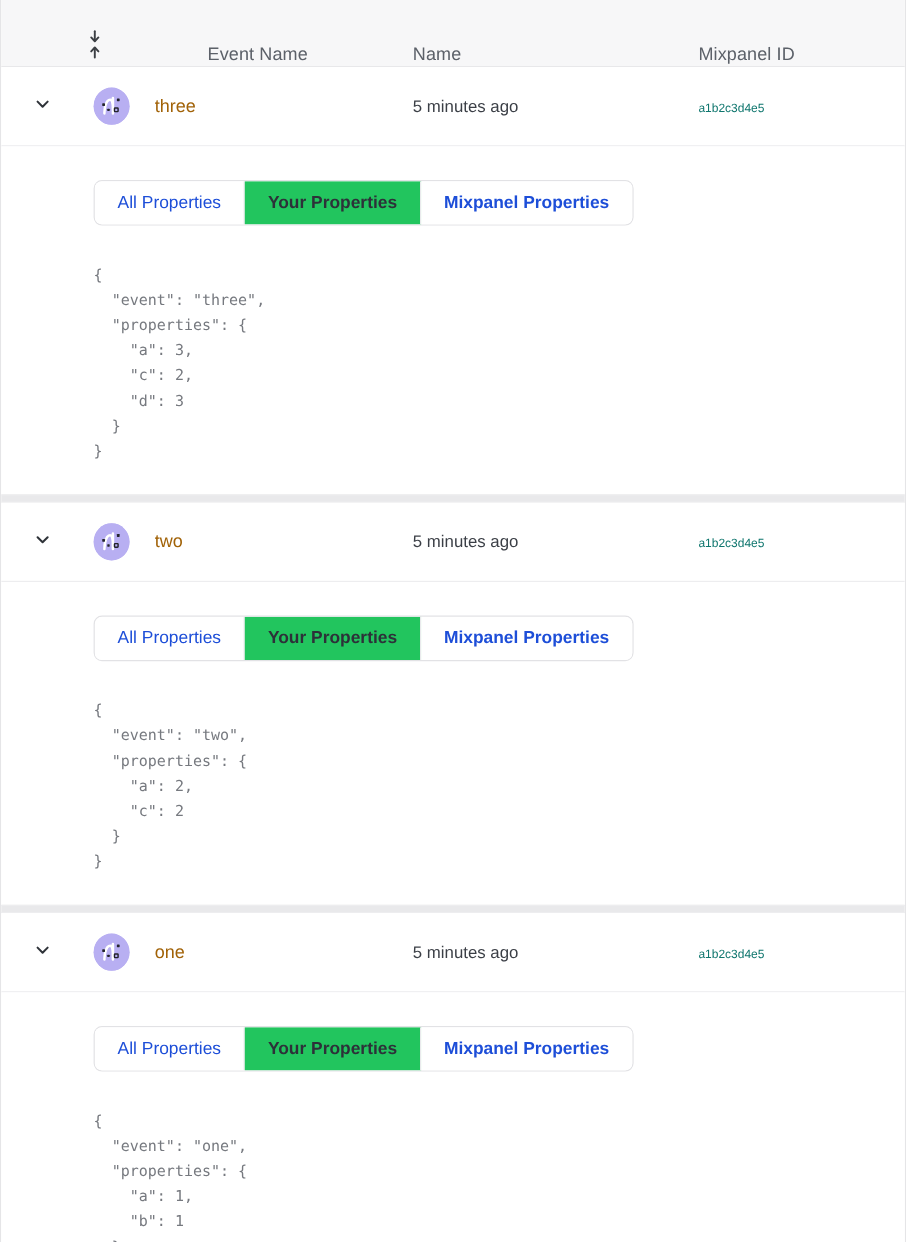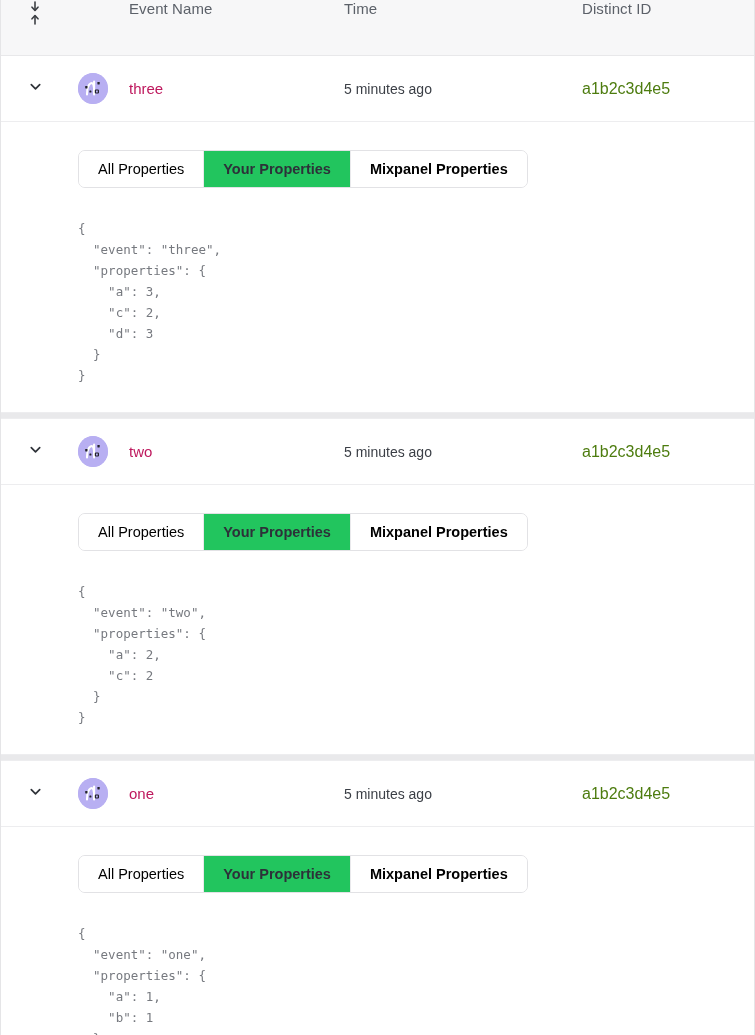--- a/index.html
+++ b/index.html
@@ -20,24 +20,25 @@
   .events-table {
     width: 755px;
     border-left: 1px solid #e5e5e7;
     border-right: 1px solid #e5e5e7;
     overflow: hidden;
   }
 
   
   .table-header {
     display: flex;
-    align-items: flex-start;
+    align-items: flex-end;
     height: 56px;
     background: #f7f7f8;
     border-bottom: 1px solid #e8e8ea;
+    padding-left: 44px;
   }
   .col-toggle   { width: 68px; flex: 0 0 68px; display: flex; align-items: center; justify-content: center; }
   .col-icon     { width: 48px; flex: 0 0 48px; display: flex; align-items: center; justify-content: center; }
   .col-name     { flex: 1 1 auto; min-width: 0; padding-left: 12px; }
   .col-time     { width: 238px; flex: 0 0 238px; }
   .col-distinct { width: 172px; flex: 0 0 172px; }
 
   .header-label {
     font-size: 15px;
     color: #5c6169;
@@ -61,29 +62,29 @@
   .avatar {
     width: 30px;
     height: 31px;
     border-radius: 50%;
     background: #b8aff2;
     display: block;
   }
 
   .event-name {
     font-size: 15px;
-    color: #be185d;
+    color: #a16207;
   }
   .event-time {
     font-size: 14px;
     color: #3b3f46;
   }
   .distinct-id {
-    font-size: 16px;
-    color: #4d7c0f;
+    font-size: 10px;
+    color: #0f766e;
     text-decoration: none;
     cursor: pointer;
   }
 
   
   .event-details {
     background: #ffffff;
     padding: 28px 0 0 77px;
   }
 
@@ -94,21 +95,21 @@
     overflow: hidden;
     background: #ffffff;
     height: 38px;
   }
   .tab {
     display: flex;
     align-items: center;
     justify-content: center;
     padding: 0 19px;
     font-size: 14.5px;
-    color: #000000;
+    color: #1d4ed8;
     background: #ffffff;
     cursor: pointer;
     white-space: nowrap;
     border-right: 1px solid #e9e9ec;
   }
   .tab:last-child { border-right: none; font-weight: bold; }
   .tab.active {
     background: #22c55e;
     color: #2d3139;
     font-weight: bold;
@@ -147,24 +148,24 @@
             <path d="M4 18.8 L7 15.6 L10 18.8"></path>
           </g>
         </svg>
       </span>
     </div>
     <div class="col-icon"></div>
     <div class="col-name">
       <span class="header-label">Event Name</span>
     </div>
     <div class="col-time">
-      <span class="header-label">Time</span>
+      <span class="header-label">Name</span>
     </div>
     <div class="col-distinct">
-      <span class="header-label">Distinct ID</span>
+      <span class="header-label">Mixpanel ID</span>
     </div>
   </div>
 
   <div class="event-group">
     <div class="event-row">
       <div class="col-toggle">
         <span class="chevron-icon">
           <svg width="15" height="15" viewBox="0 0 15 15" aria-hidden="true">
             <path d="M3.3 5.7 L7.5 9.9 L11.7 5.7" fill="none" stroke="#2f3339" stroke-width="1.7" stroke-linecap="round" stroke-linejoin="round"></path>
           </svg>

